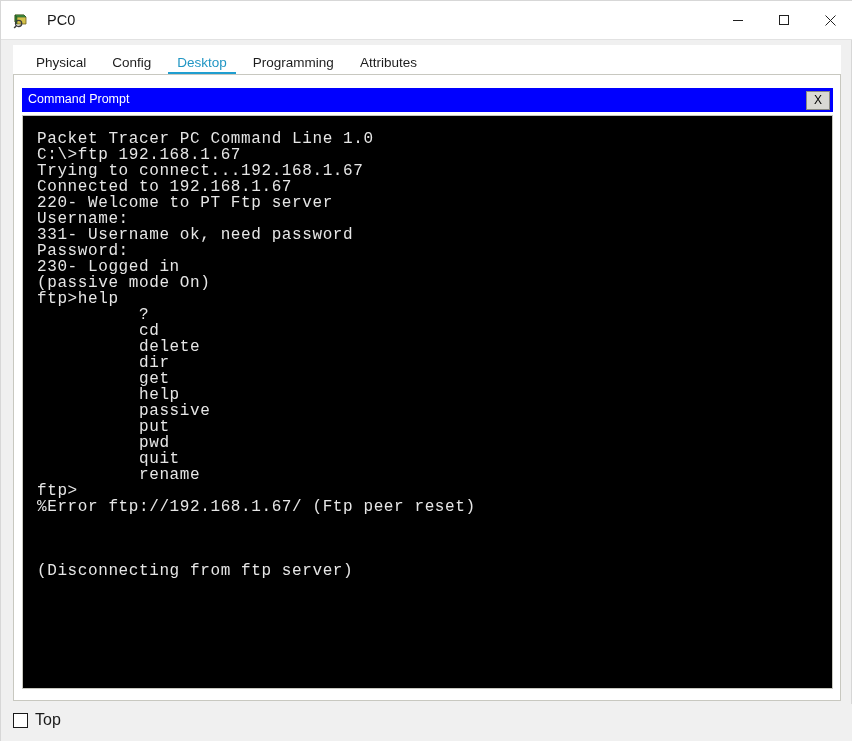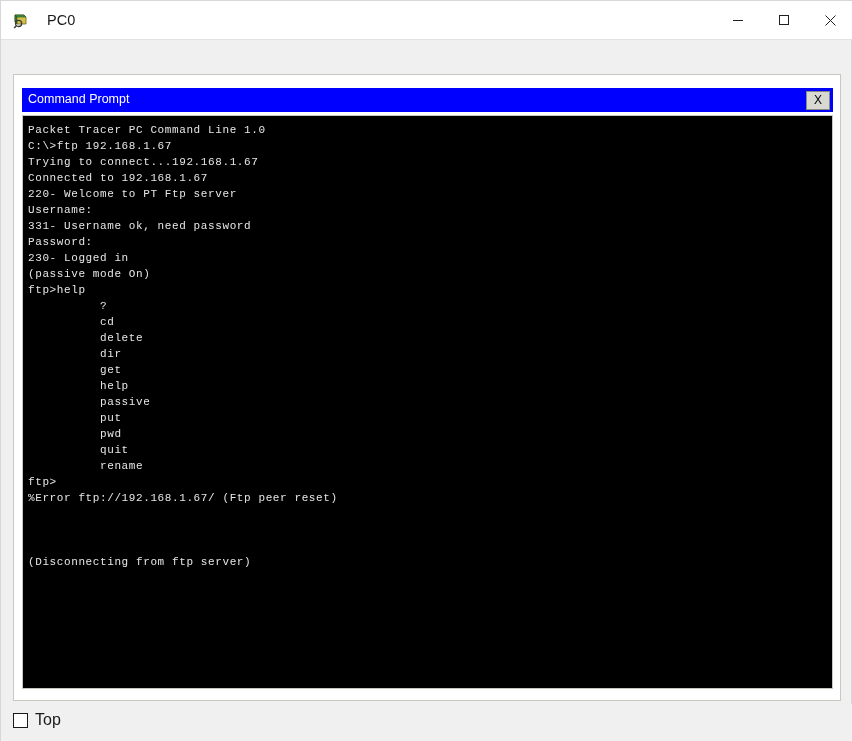--- a/index.html
+++ b/index.html
@@ -176,25 +176,25 @@
     height: 574px;
     background: #000000;
     border: 1px solid #c8c8c0;
     box-sizing: border-box;
     overflow: hidden;
   }
   #terminal-text {
     position: absolute;
     left: 5px;
     top: 6px;
-    margin: 0;
+    margin: 9px;
     padding: 0;
     color: #e6e6e6;
     font-family: "Liberation Mono", "DejaVu Sans Mono", monospace;
-    font-size: 11px;
+    font-size: 16px;
     line-height: 16px;
     letter-spacing: 0.6px;
     white-space: pre;
   }
 
   
   #footer {
     position: absolute;
     left: 0;
     top: 703px;
@@ -256,20 +256,29 @@
       </button>
       <button class="win-btn close">
         <svg width="13" height="13" viewBox="0 0 13 13" xmlns="http://www.w3.org/2000/svg">
           <line x1="1.5" y1="1.5" x2="11.5" y2="11.5" stroke="#202020" stroke-width="1"></line>
           <line x1="11.5" y1="1.5" x2="1.5" y2="11.5" stroke="#202020" stroke-width="1"></line>
         </svg>
       </button>
     </div>
   </div>
 
+  <div id="tabstrip">
+    <div id="tabs">
+      <button class="tab">Physical</button>
+      <button class="tab">Config</button>
+      <button class="tab active">Desktop</button>
+      <button class="tab">Programming</button>
+      <button class="tab">Attributes</button>
+    </div>
+  </div>
 
   <div id="content-panel">
 
     <div id="cmd-window">
 
       <div id="cmd-titlebar">
         <span id="cmd-title-text">Command Prompt</span>
         <button id="cmd-close-btn">X</button>
       </div>
 

